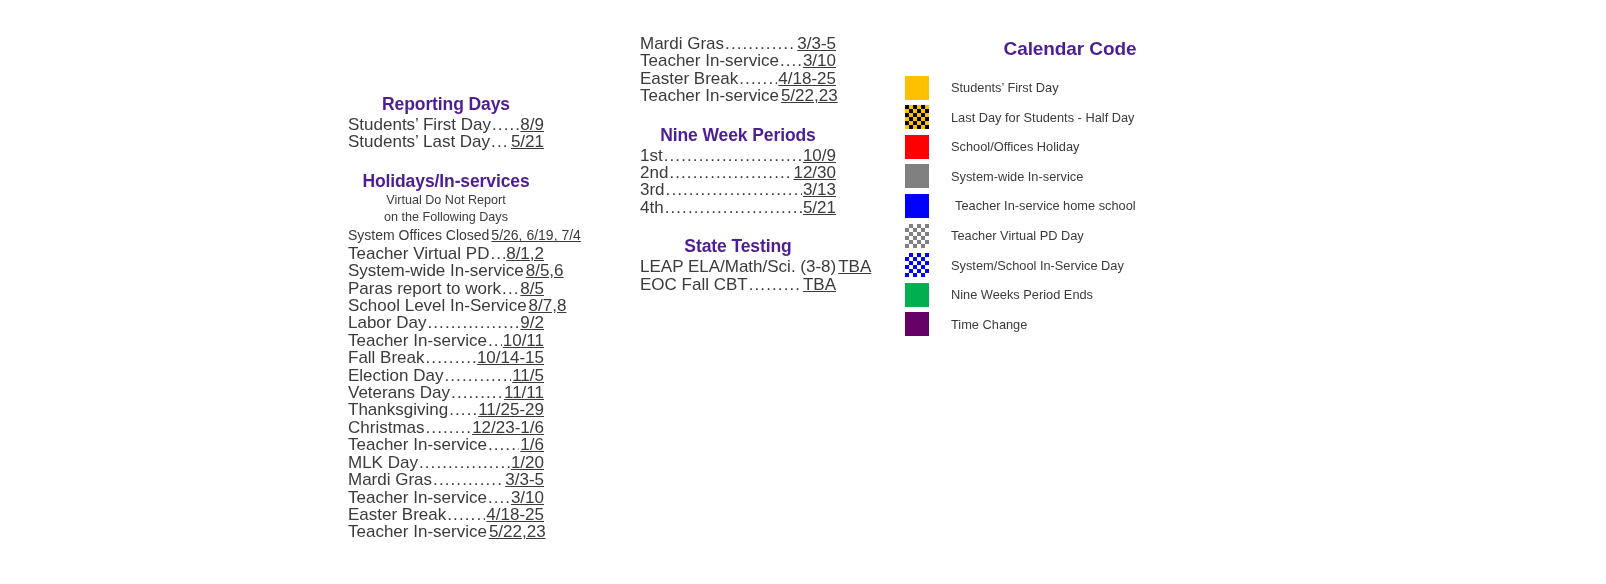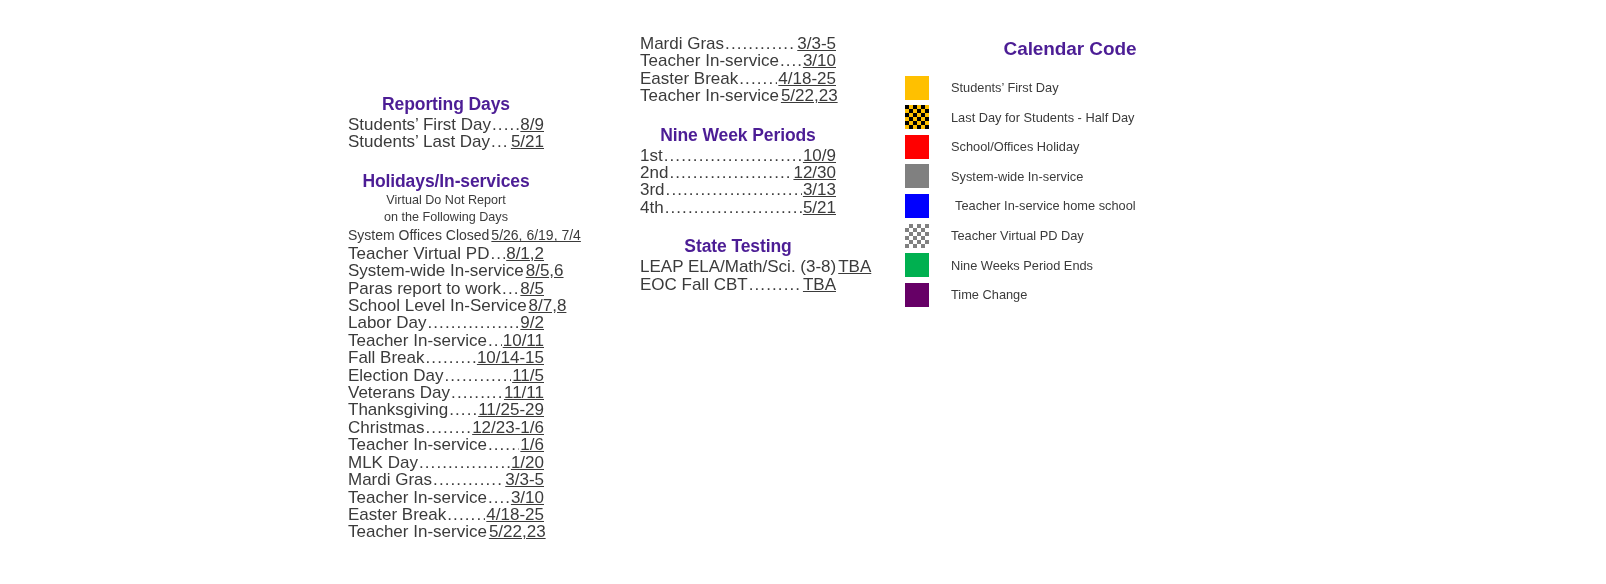--- a/index.html
+++ b/index.html
@@ -291,20 +291,24 @@
       </div>
       <div class="legend-row">
         <span class="swatch" style="background: rgb(0, 0, 255);"></span>
         <span class="legend-label indent">Teacher In-service home school</span>
       </div>
       <div class="legend-row">
         <span class="swatch" style="background: repeating-conic-gradient(rgb(128, 128, 128) 0%, rgb(128, 128, 128) 25%, rgb(255, 255, 255) 0%, rgb(255, 255, 255) 50%) 0% 0% / 8px 8px;"></span>
         <span class="legend-label">Teacher Virtual PD Day</span>
       </div>
       <div class="legend-row">
+        <span class="swatch" style="background: repeating-conic-gradient(rgb(0, 0, 255) 0%, rgb(0, 0, 255) 25%, rgb(255, 255, 255) 0%, rgb(255, 255, 255) 50%) 0% 0% / 8px 8px;"></span>
+        <span class="legend-label">System/School In-Service Day</span>
+      </div>
+      <div class="legend-row">
         <span class="swatch" style="background: rgb(0, 176, 80);"></span>
         <span class="legend-label">Nine Weeks Period Ends</span>
       </div>
       <div class="legend-row">
         <span class="swatch" style="background: rgb(102, 0, 102);"></span>
         <span class="legend-label">Time Change</span>
       </div>
     </div>
 </div>
 

